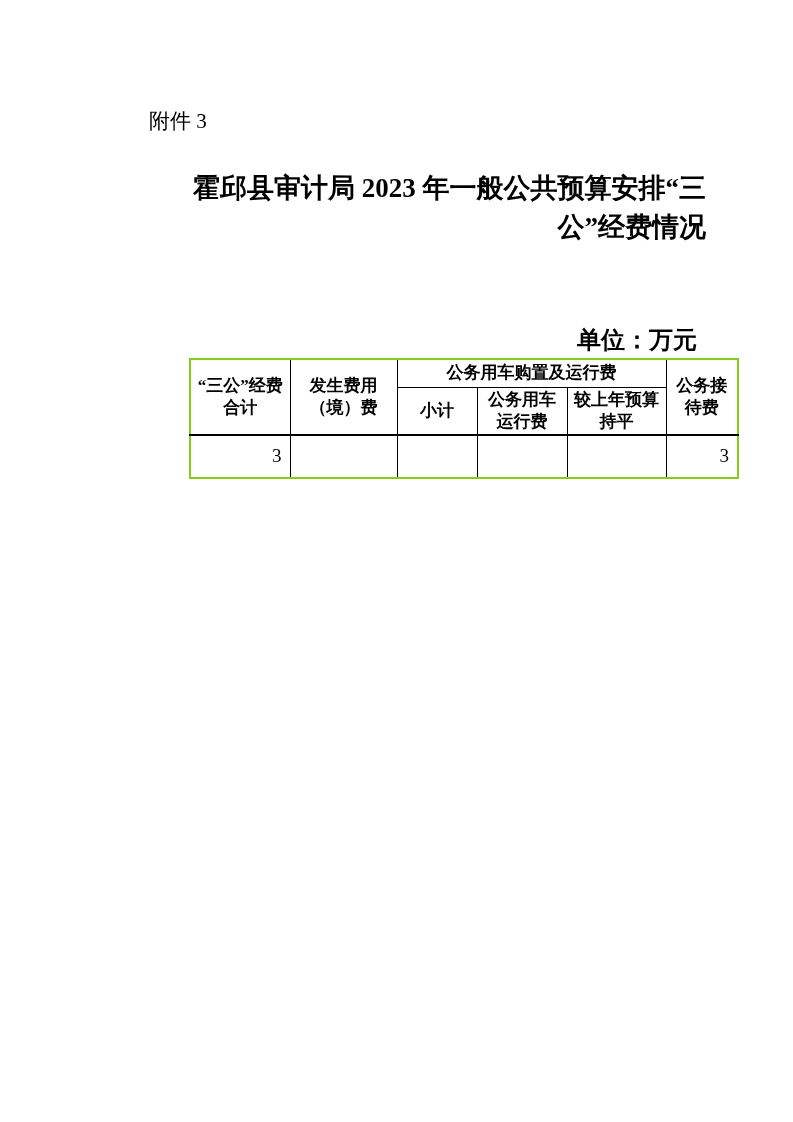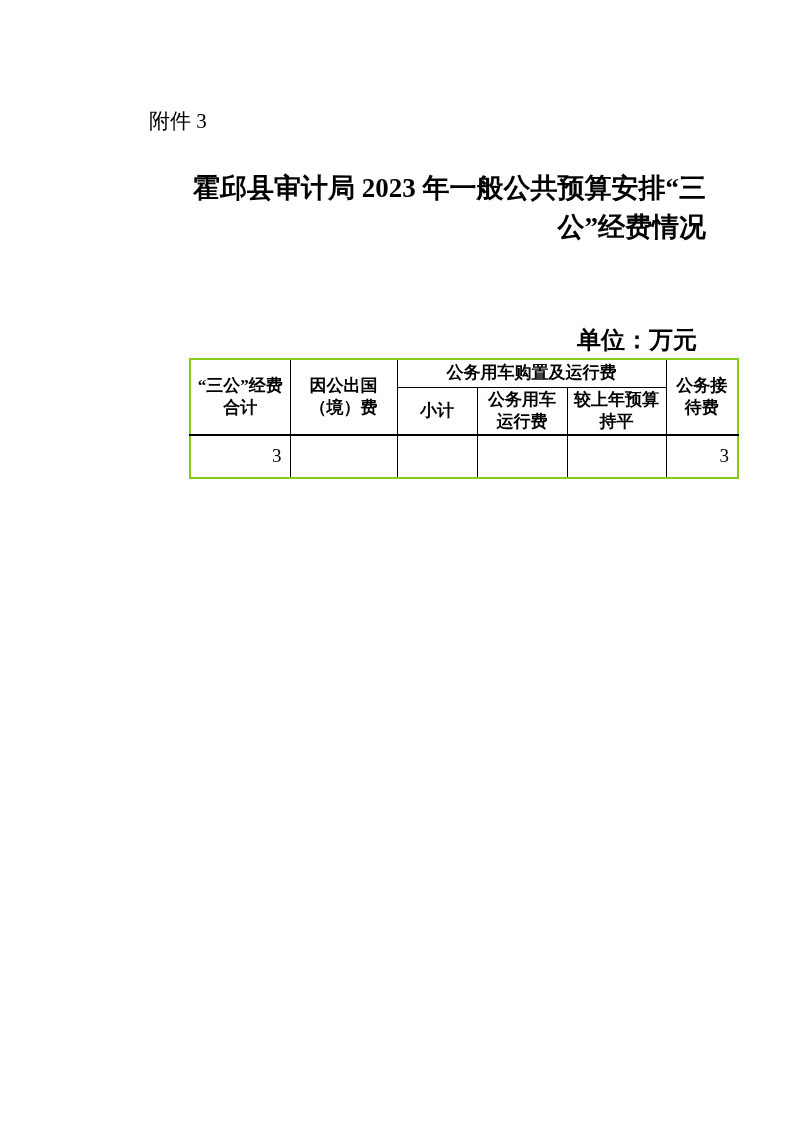--- a/index.html
+++ b/index.html
@@ -121,21 +121,21 @@
       <col style="width:100px">
       <col style="width:107px">
       <col style="width:80px">
       <col style="width:90px">
       <col style="width:99px">
       <col style="width:72px">
     </colgroup>
     <tbody>
       <tr class="group-row">
         <th rowspan="2">“三公”经费合计</th>
-        <th rowspan="2">因公出国（境）费</th>
+        <th rowspan="2">发生费用（境）费</th>
         <th colspan="3">公务用车购置及运行费</th>
         <th rowspan="2">公务接待费</th>
       </tr>
       <tr class="sub-row">
         <th>小计</th>
         <th>公务用车运行费</th>
         <th>较上年预算持平</th>
       </tr>
       <tr>
         <td class="num">3</td>

